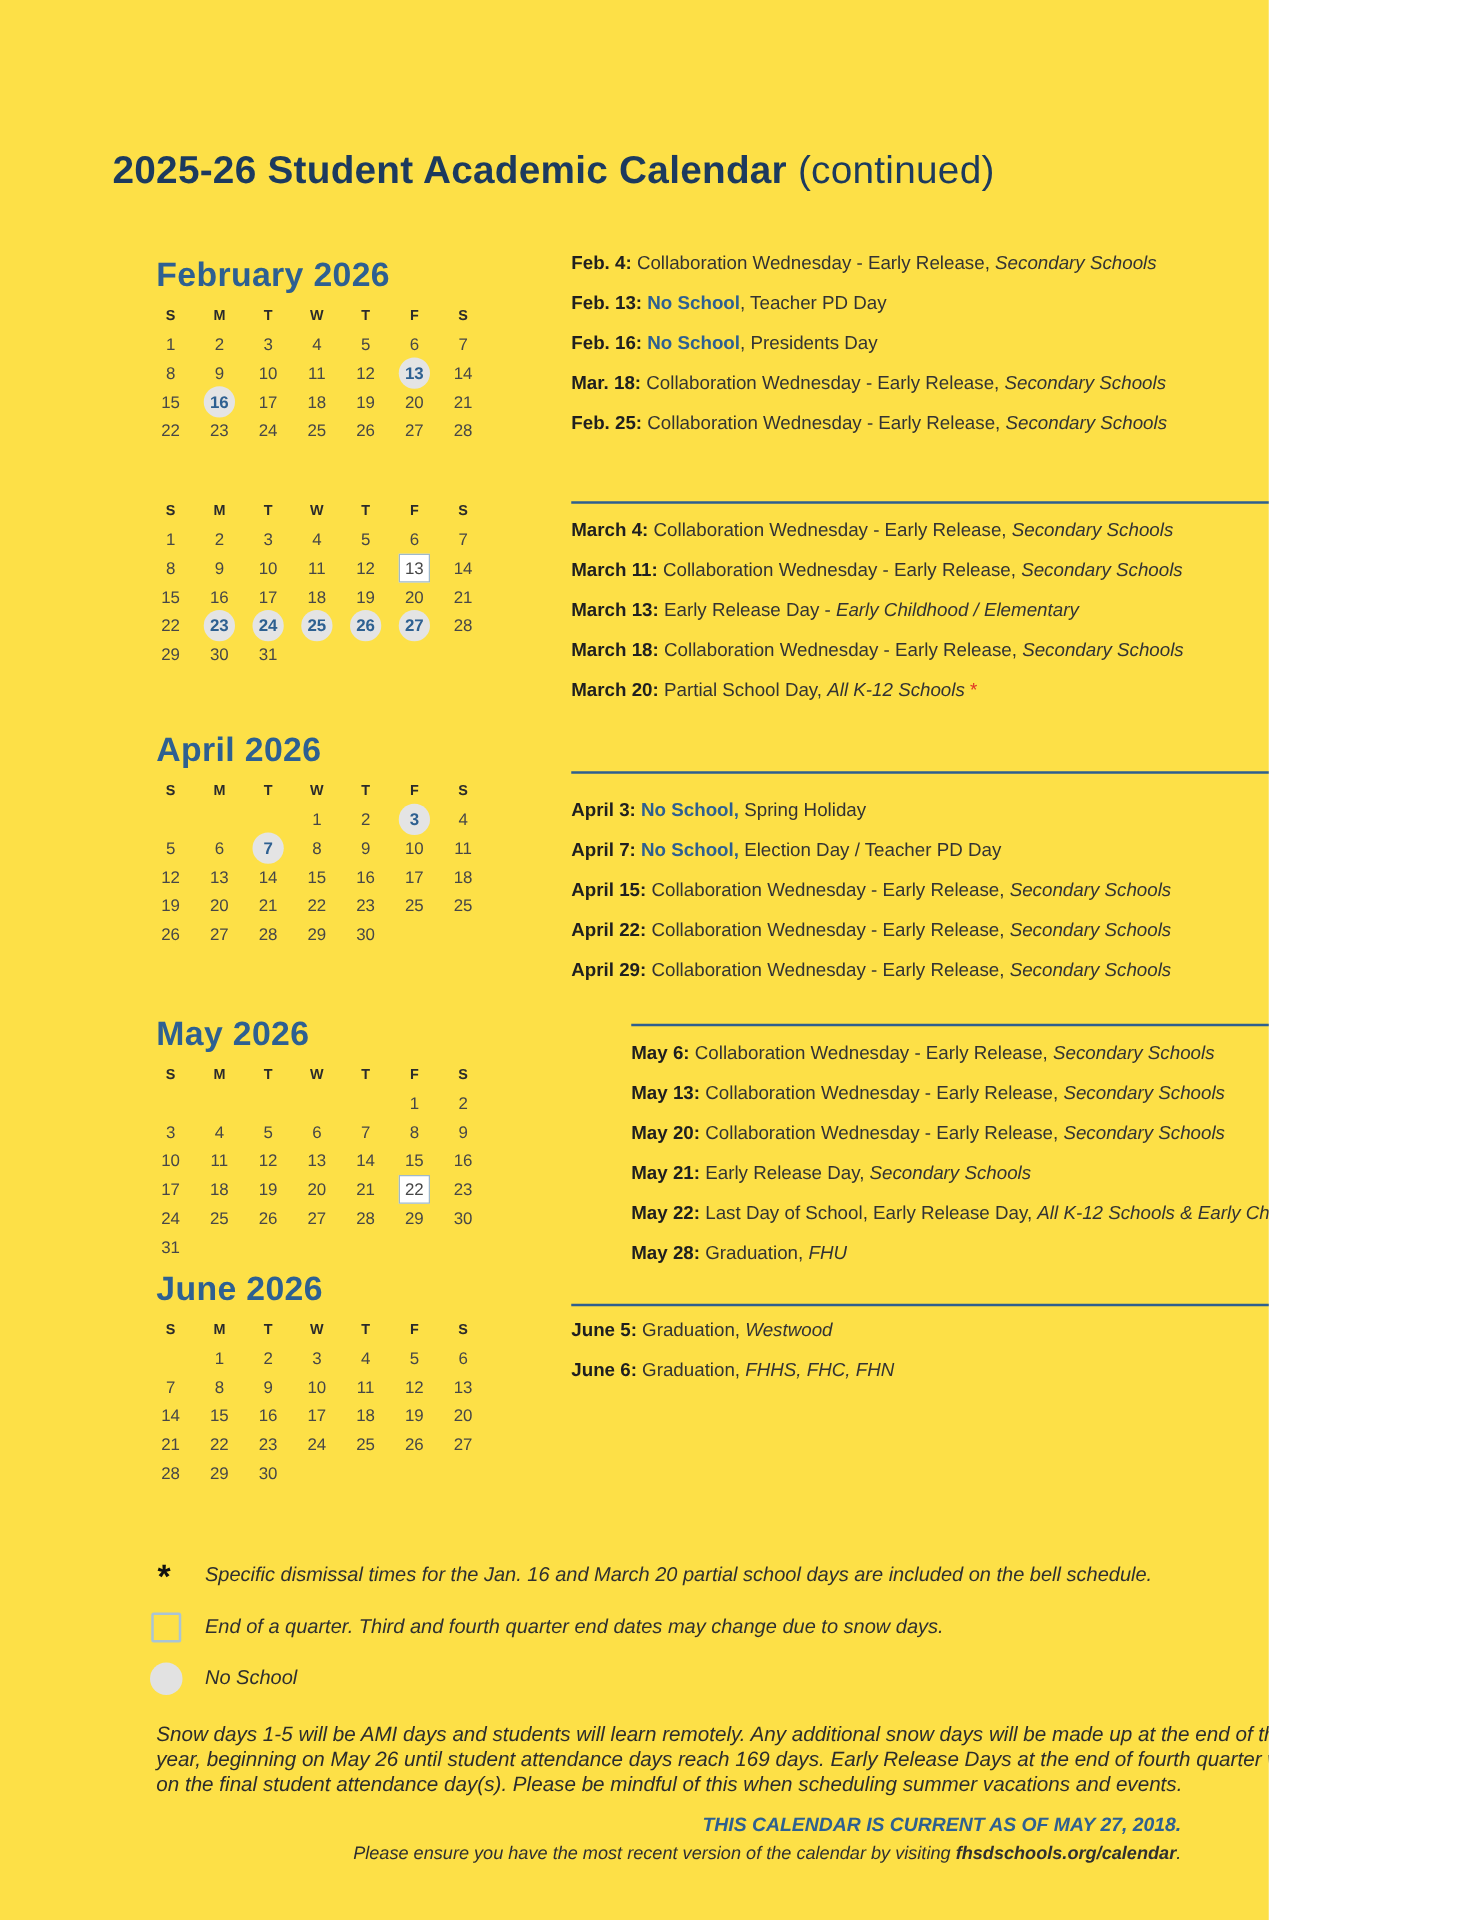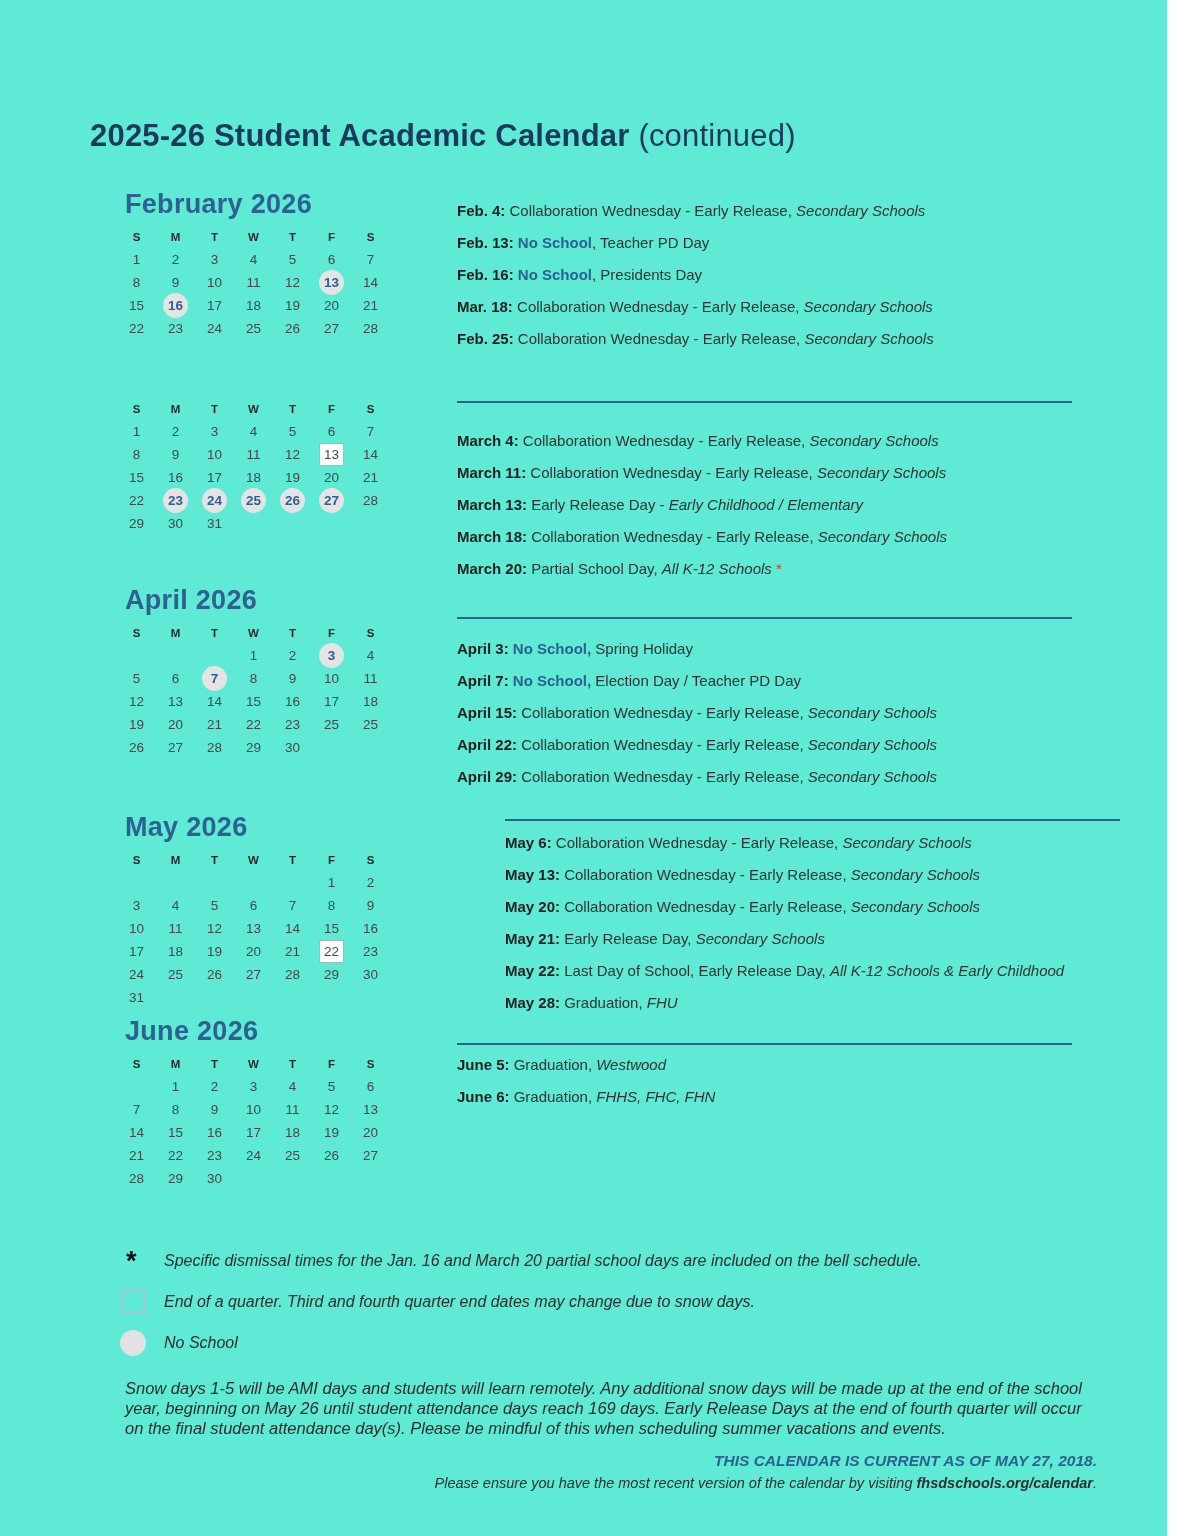--- a/index.html
+++ b/index.html
@@ -1,17 +1,17 @@
 <!DOCTYPE html>
 <html><head>
 <meta charset="utf-8">
 <style>
   html,body{margin:0;padding:0;background:#fff;}
   .page{
-    position:relative;width:1167px;height:1536px;background:#5eead4;
+    position:relative;width:1015px;height:1536px;background:#fde047;
     font-family:"Liberation Sans", sans-serif;overflow:hidden;color:#333;
   }
   
   .title{position:absolute;left:90px;top:97px;font-size:31px;color:#1c3a5e;letter-spacing:.2px;white-space:nowrap;}
   .title .bold{font-weight:bold;}
   .title .light{font-weight:normal;}
   
   .month{position:absolute;left:117px;width:290px;}
   .month-name{font-size:27px;font-weight:bold;color:#2e6091;margin:0 0 6px 8px;letter-spacing:.3px;}
   .grid{display:grid;grid-template-columns:repeat(7,39px);}
@@ -49,21 +49,21 @@
   .footer-line2 .url{font-weight:bold;}
 </style>
 </head>
 <body>
 
 <div class="page">
 
   <h1 class="title"><span class="bold">2025-26 Student Academic Calendar</span><span class="light"> (continued)</span></h1>
 
   <div id="months">
-      <div class="month" style="top: 189px;">
+      <div class="month" style="top: 205px;">
         <div class="month-name">February 2026</div>
         <div class="grid">
           <div class="dh">S</div>
           <div class="dh">M</div>
           <div class="dh">T</div>
           <div class="dh">W</div>
           <div class="dh">T</div>
           <div class="dh">F</div>
           <div class="dh">S</div>
           <div class="dc">
@@ -597,21 +597,21 @@
         <div style="padding-top: 0px;">
           <div class="eline"><span class="s-b">Feb. 4:</span><span class="s-n"> Collaboration Wednesday - Early Release, </span><span class="s-i">Secondary Schools</span></div>
           <div class="eline"><span class="s-b">Feb. 13: </span><span class="s-bb">No School</span><span class="s-n">, Teacher PD Day</span></div>
           <div class="eline"><span class="s-b">Feb. 16: </span><span class="s-bb">No School</span><span class="s-n">, Presidents Day</span></div>
           <div class="eline"><span class="s-b">Mar. 18:</span><span class="s-n"> Collaboration Wednesday - Early Release, </span><span class="s-i">Secondary Schools</span></div>
           <div class="eline"><span class="s-b">Feb. 25:</span><span class="s-n"> Collaboration Wednesday - Early Release, </span><span class="s-i">Secondary Schools</span></div>
         </div>
       </div>
       <div class="egroup" style="top: 401px;">
         <div class="divider"></div>
-        <div style="padding-top: 22px;">
+        <div style="padding-top: 6px;">
           <div class="eline"><span class="s-b">March 4:</span><span class="s-n"> Collaboration Wednesday - Early Release, </span><span class="s-i">Secondary Schools</span></div>
           <div class="eline"><span class="s-b">March 11:</span><span class="s-n"> Collaboration Wednesday - Early Release, </span><span class="s-i">Secondary Schools</span></div>
           <div class="eline"><span class="s-b">March 13:</span><span class="s-n"> Early Release Day - </span><span class="s-i">Early Childhood / Elementary</span></div>
           <div class="eline"><span class="s-b">March 18:</span><span class="s-n"> Collaboration Wednesday - Early Release, </span><span class="s-i">Secondary Schools</span></div>
           <div class="eline"><span class="s-b">March 20:</span><span class="s-n"> Partial School Day, </span><span class="s-i">All K-12 Schools</span><span class="s-r"> *</span></div>
         </div>
       </div>
       <div class="egroup" style="top: 617px;">
         <div class="divider"></div>
         <div style="padding-top: 14px;">

